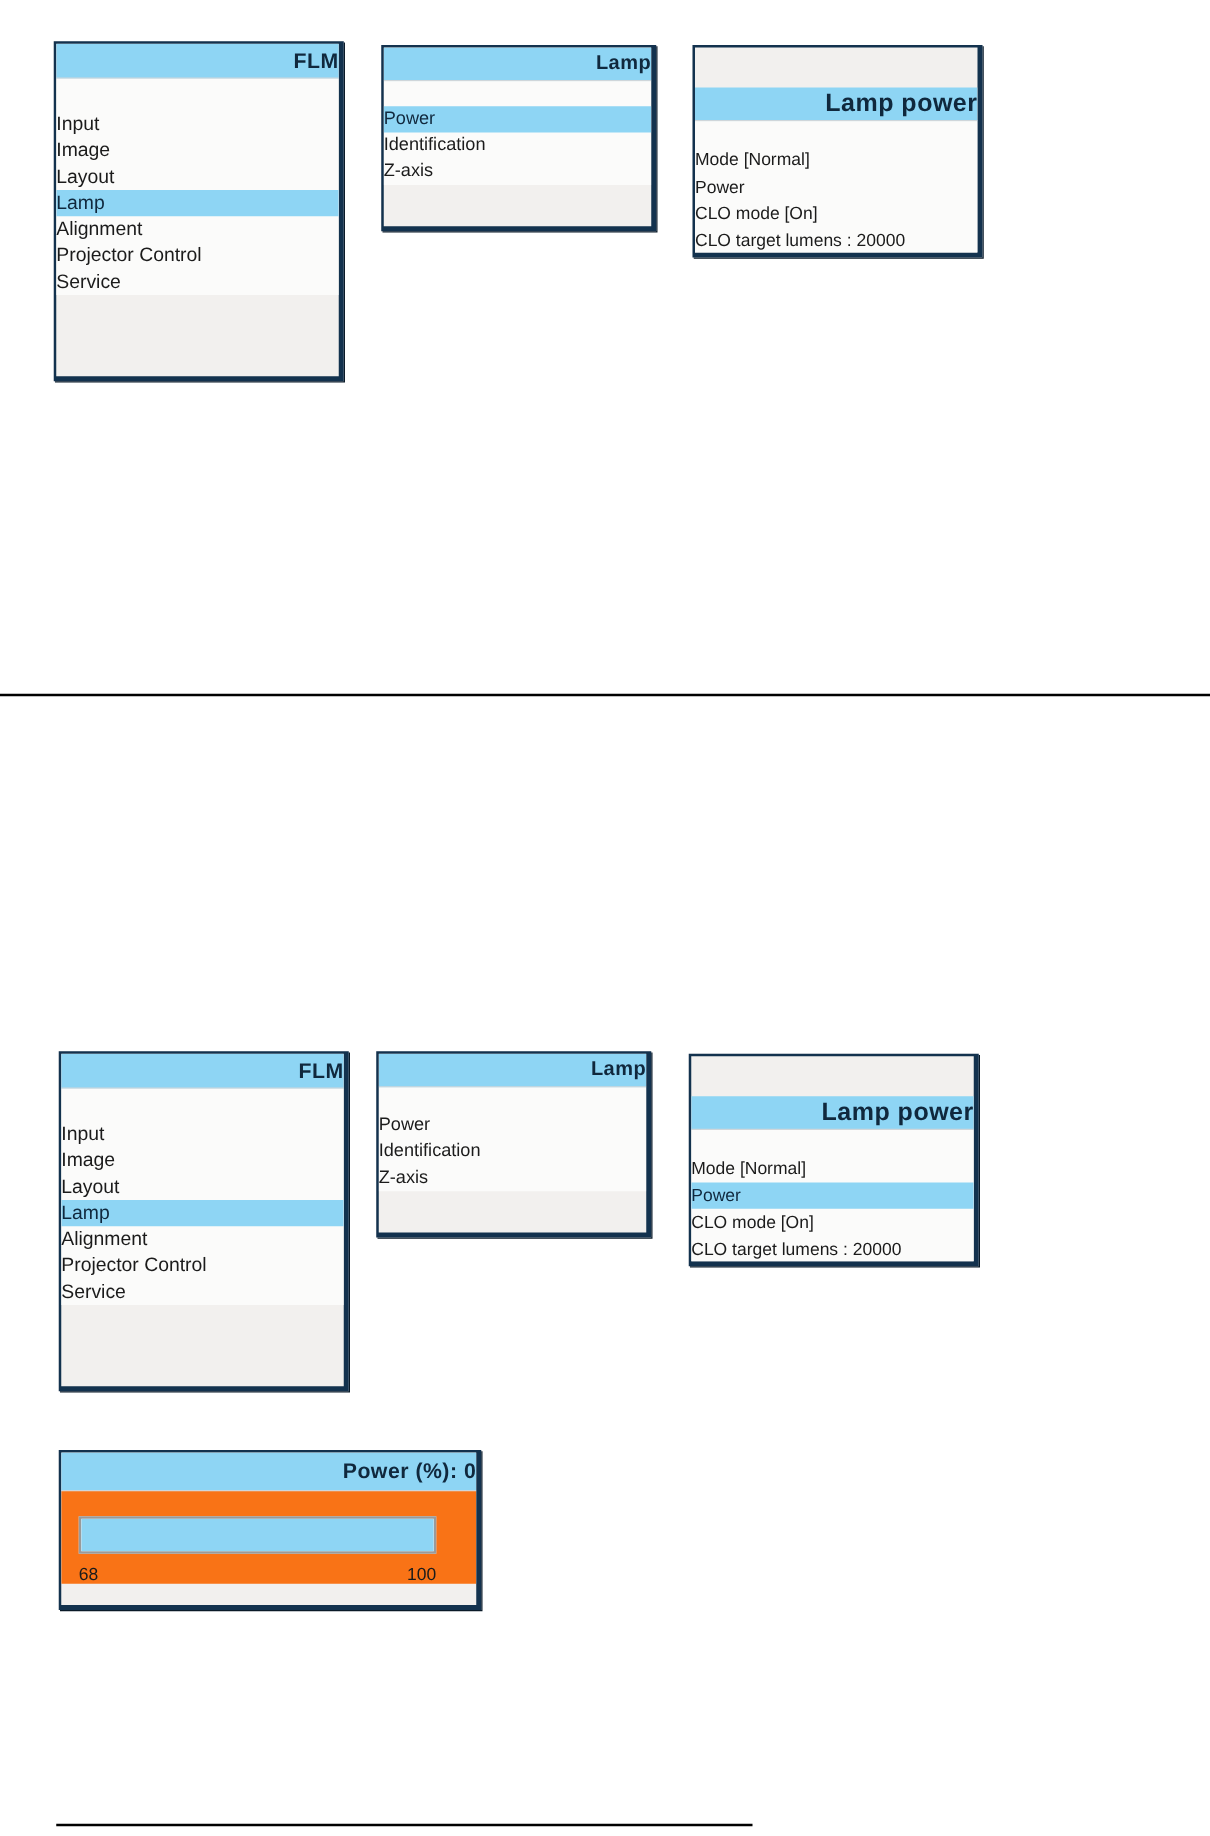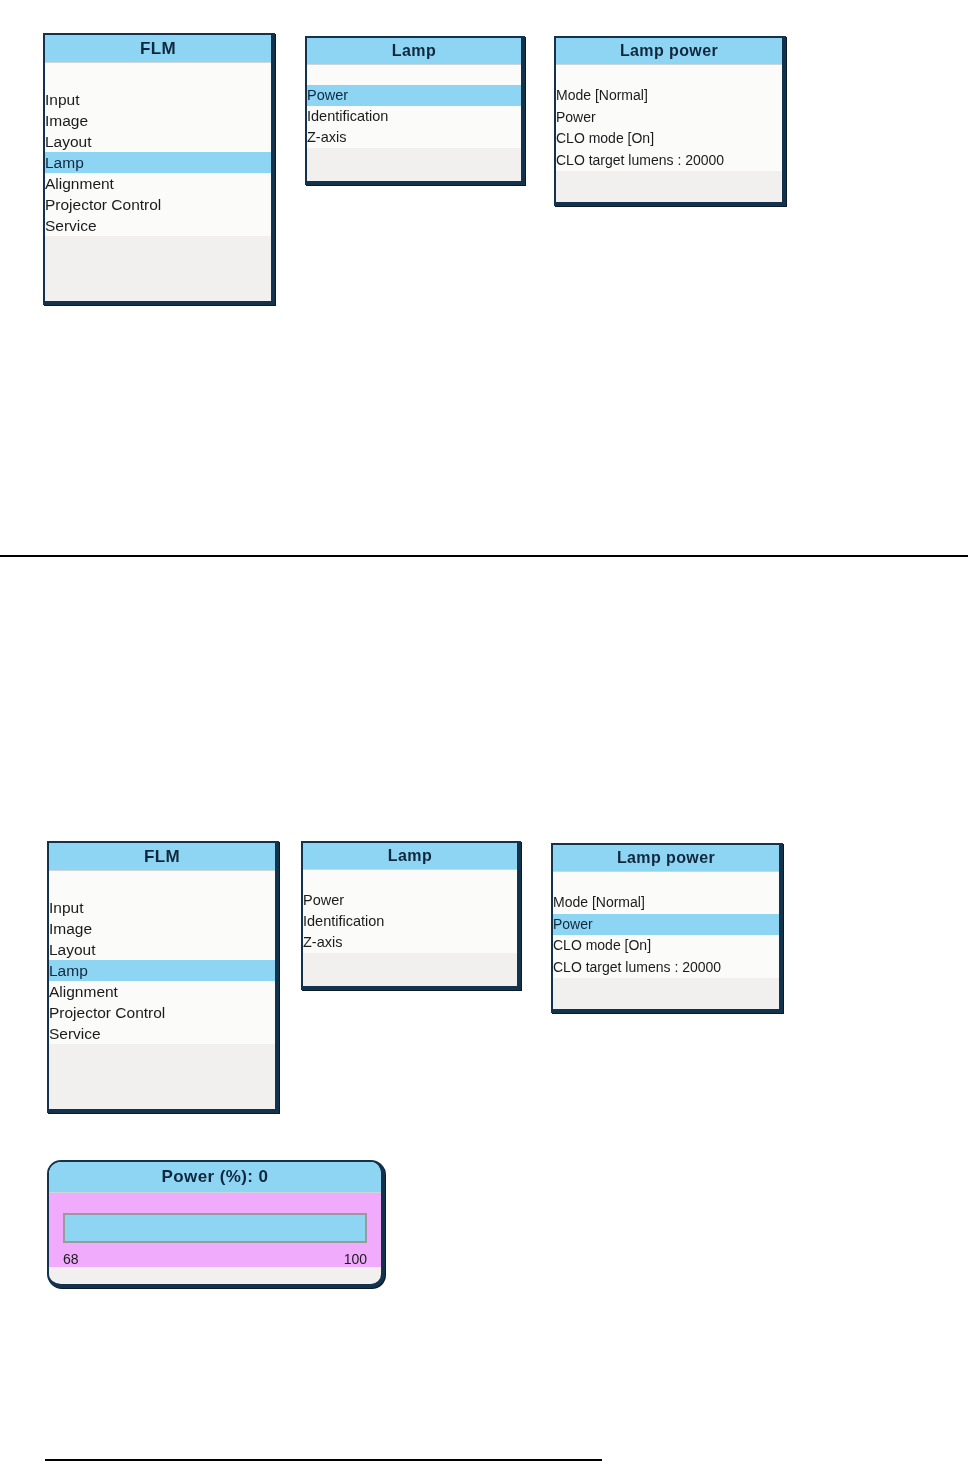--- a/index.html
+++ b/index.html
@@ -25,21 +25,21 @@
     border-bottom-width: 4px;
     box-shadow: 1px 1px 0 #0a1a28;
     overflow: hidden;
   }
   .osd-title {
     box-sizing: border-box;
     width: 100%;
     background: #8ed5f4;
     color: #10283d;
     font-weight: bold;
-    text-align: center;
+    text-align: right;
     letter-spacing: 0.4px;
     border-bottom: 1px solid #cfd6da;
   }
   .osd-body {
     background: #fbfbfa;
     width: 100%;
     box-sizing: border-box;
   }
   .osd-row {
     color: #1b1b1b;
@@ -53,32 +53,32 @@
   
   .menu-flm   { width: 232px; }
   .menu-flm   .osd-title { font-size: 17px; line-height: 27px; }
   .menu-flm   .osd-row   { font-size: 15.5px; line-height: 21px; }
 
   .menu-lamp  { width: 220px; }
   .menu-lamp  .osd-title { font-size: 16px; line-height: 26px; }
   .menu-lamp  .osd-row   { font-size: 14.5px; line-height: 21px; }
 
   .menu-power { width: 232px; }
-  .menu-power .osd-title { font-size: 16px; line-height: 26px; }
+  .menu-power .osd-title { font-size: 20px; line-height: 26px; margin-top: 32px; }
   .menu-power .osd-row   { font-size: 14px; line-height: 21.5px; }
 
   .pad-top-lg { height: 26px; }
   .pad-top-md { height: 20px; }
 
   
   .slider-dialog { width: 338px; }
   .slider-dialog .osd-title { font-size: 17px; line-height: 30px; }
   .slider-body {
-    background: #f0abfc;
-    padding: 20px 14px 0 14px;
+    background: #f97316;
+    padding: 20px 32px 0 14px;
     box-sizing: border-box;
   }
   .slider-track {
     box-sizing: border-box;
     height: 30px;
     border: 2px solid #9a9a9a;
     background: #ffffff;
     position: relative;
     overflow: hidden;
   }
@@ -177,21 +177,21 @@
   <div class="osd-title">Lamp power</div>
   <div class="osd-body">
     <div class="pad-top-md"></div>
     <div class="osd-row">Mode [Normal]</div>
     <div class="osd-row sel">Power</div>
     <div class="osd-row">CLO mode [On]</div>
     <div class="osd-row">CLO target lumens : 20000</div>
   </div>
 </div>
 
-<div class="osd slider-dialog" style="left:47px; top:1160px; height:128px;border-radius:14px;">
+<div class="osd slider-dialog" style="left:47px; top:1160px; height:128px;">
   <div class="osd-title">Power (%): 0</div>
   <div class="slider-body">
     <div class="slider-track">
       <div class="slider-fill" style="width:100%;"></div>
     </div>
     <div class="slider-scale">
       <span>68</span>
       <span>100</span>
     </div>
   </div>

